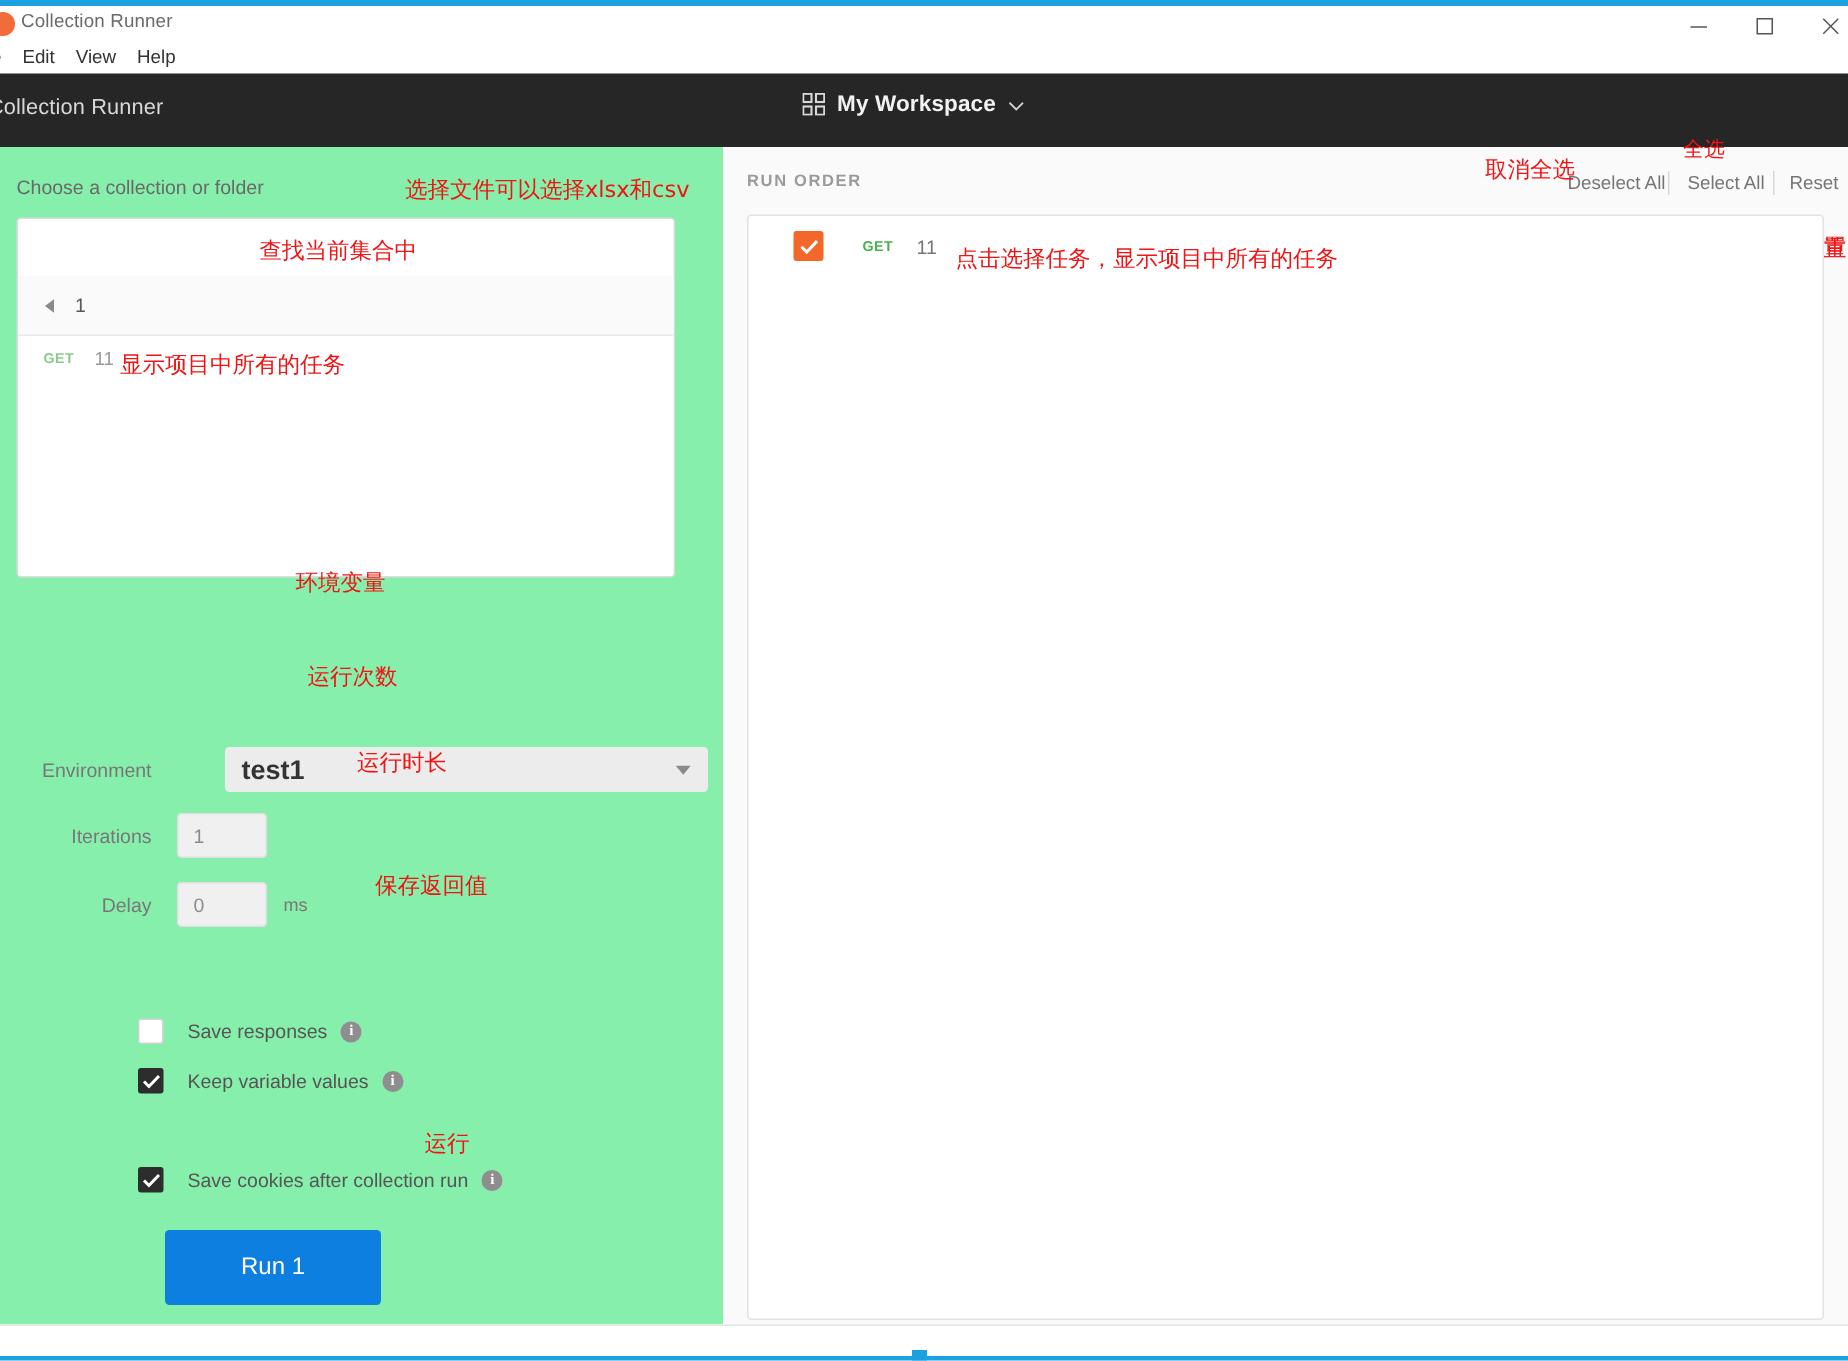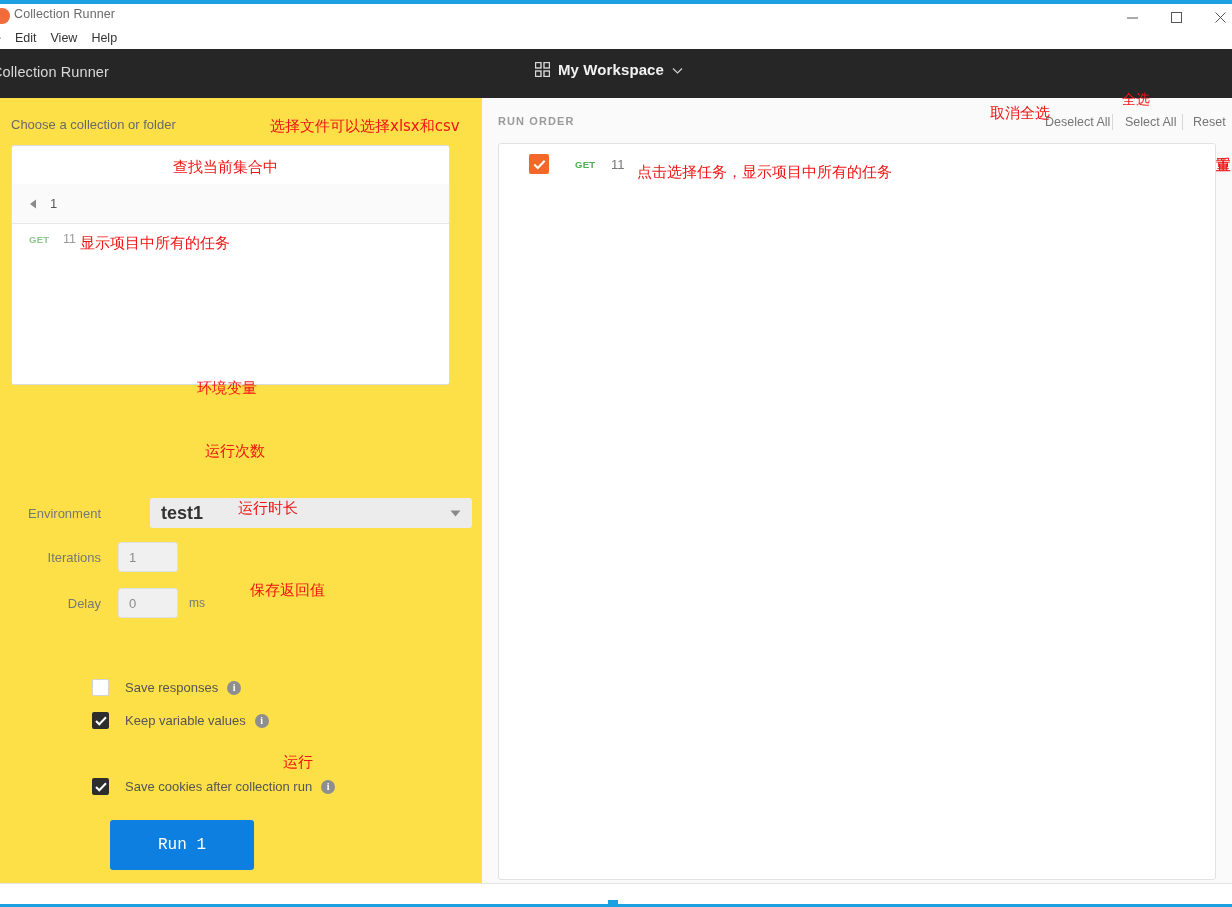--- a/index.html
+++ b/index.html
@@ -76,21 +76,21 @@
     background: #3a3a3a; border-radius: 3px;
     display: flex; align-items: center; justify-content: center;
     font-size: 12.5px; color: #cfcfcf;
   }
   #btn-run-cmdline { left: 1023px; width: 150px; }
   #btn-docs { left: 1182px; width: 62px; }
 
   
   #left-pane {
     position: absolute; top: 98px; left: 0; width: 563px; height: 785px;
-    background: #fde047; border-right: 1px solid #e4e4e4;
+    background: #86efac; border-right: 1px solid #e4e4e4;
   }
   #right-pane {
     position: absolute; top: 98px; left: 482px; width: 750px; height: 785px;
     background: #fafafa;
   }
   #bottom-strip {
     position: absolute; top: 883px; left: 0; width: 1232px; height: 24px;
     background: #ffffff; border-top: 1px solid #e4e4e4;
   }
   #bottom-accent {
@@ -185,21 +185,21 @@
     font-family: "Liberation Serif", serif;
   }
   #cb-save-responses { top: 581px; }
   #cb-keep-vars      { top: 614px; }
   #cb-no-cookies     { top: 647px; }
   #cb-save-cookies   { top: 680px; }
 
   #run-button {
     position: absolute; left: 110px; top: 722px; width: 144px; height: 50px;
     background: #0c7fe0; border-radius: 3px; border: none;
-    color: #fff; font-size: 16px; font-family: Liberation Mono, monospace;
+    color: #fff; font-size: 16px; font-family: Liberation Sans, sans-serif;
     display: flex; align-items: center; justify-content: center;
     cursor: pointer;
   }
 
   
   #run-order-label {
     position: absolute; left: 16px; top: 17px;
     font-size: 11px; color: #9a9a9a; letter-spacing: 1.1px; font-weight: bold;
   }
   .ro-action {

